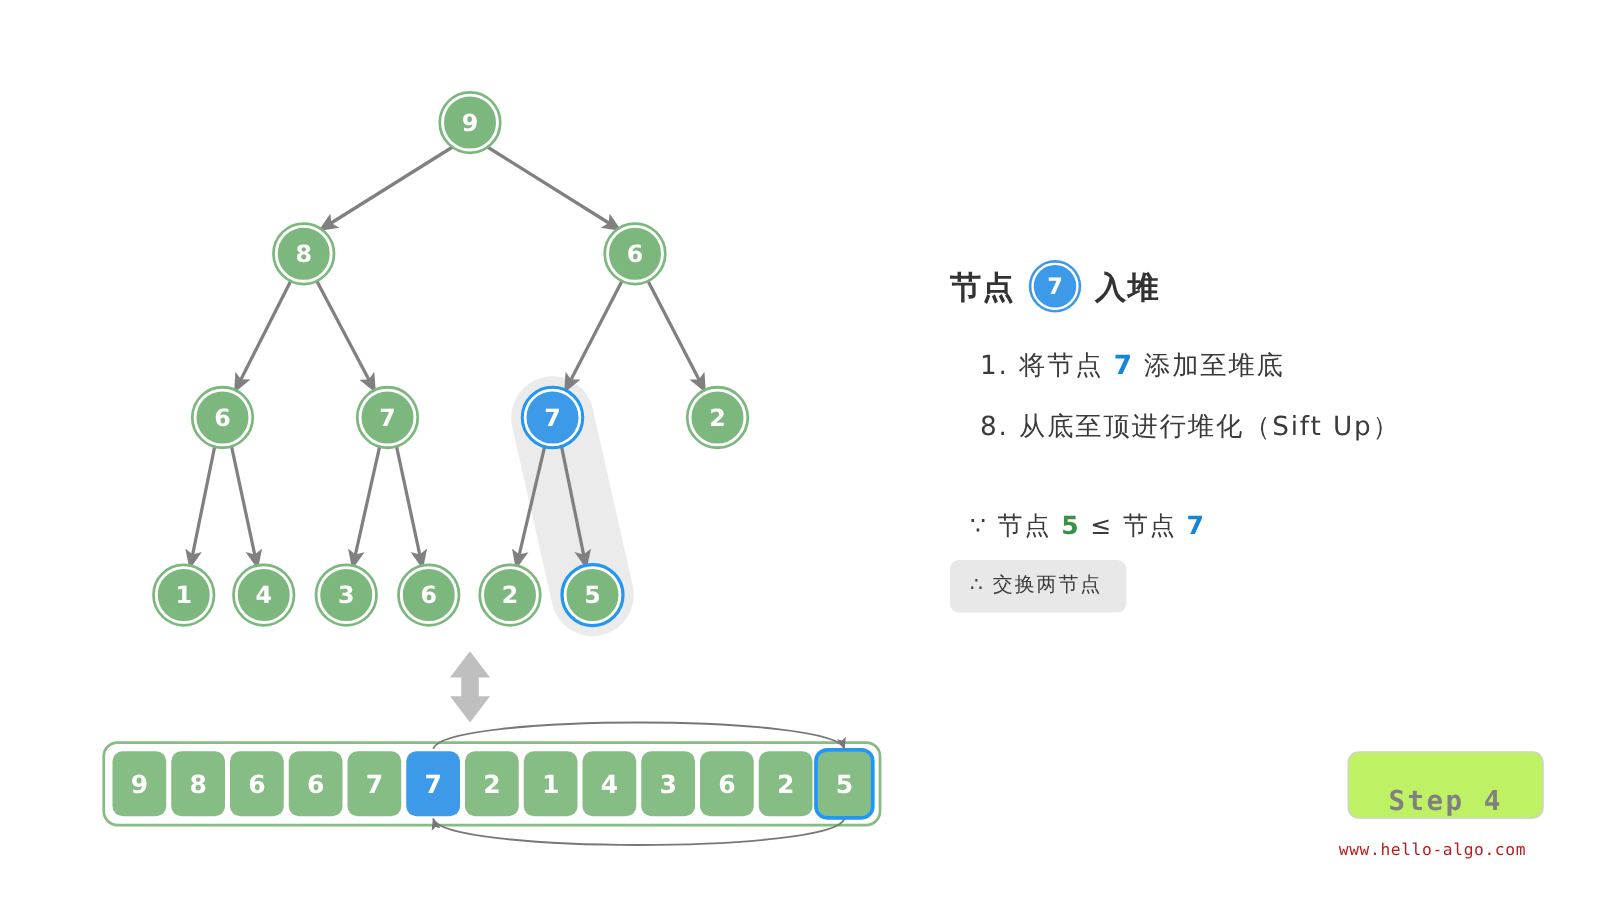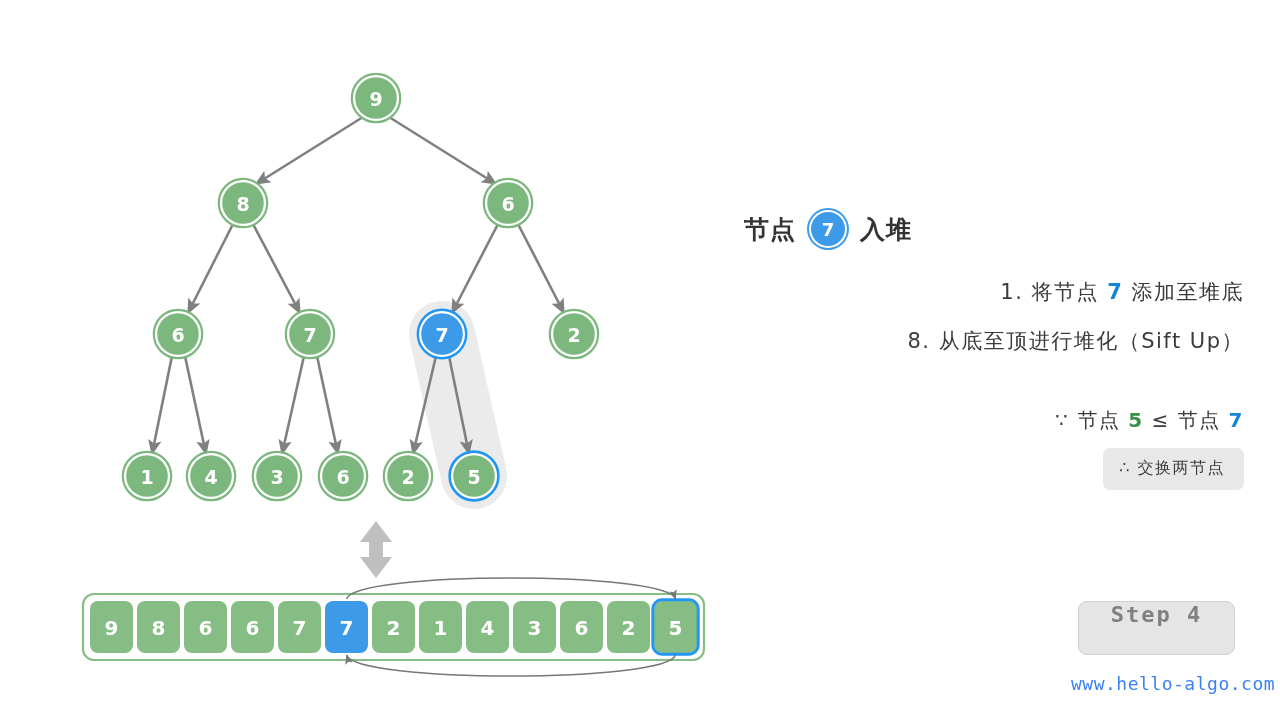--- a/index.html
+++ b/index.html
@@ -45,24 +45,23 @@
     font-size: 20px;
     font-weight: 600;
     fill: #ffffff;
     text-anchor: middle;
     dominant-baseline: central;
   }
 
   
   #panel {
     position: absolute;
-    left: 744px;
+    left: 760px;
     top: 206px;
     width: 500px;
-    text-align: right;
   }
 
   .title-row {
     display: flex;
     align-items: center;
     gap: 13px;
     height: 46px;
     margin-bottom: 26px;
   }
   .title-text {
@@ -119,38 +118,38 @@
 
   
   #step-badge {
     position: absolute;
     left: 1078px;
     top: 601px;
     width: 155px;
     height: 52px;
     border: 1.5px solid #cfcfcf;
     border-radius: 9px;
-    background: #e5e5e5;
+    background: #bef264;
     display: flex;
-    align-items: flex-start;
+    align-items: flex-end;
     justify-content: center;
     font-family: "DejaVu Sans Mono", "Liberation Mono", monospace;
     font-size: 22px;
     font-weight: 700;
     color: #808080;
     letter-spacing: 2px;
   }
 
   #watermark {
     position: absolute;
     left: 1071px;
     top: 673px;
     font-family: "DejaVu Sans Mono", "Liberation Mono", monospace;
-    font-size: 18px;
-    color: #3b82f6;
+    font-size: 13px;
+    color: #b91c1c;
     letter-spacing: 0.5px;
   }
 </style>
 </head>
 <body>
 
 <div id="stage">
 
   <svg id="diagram" viewBox="0 0 1280 720">
     <defs>

